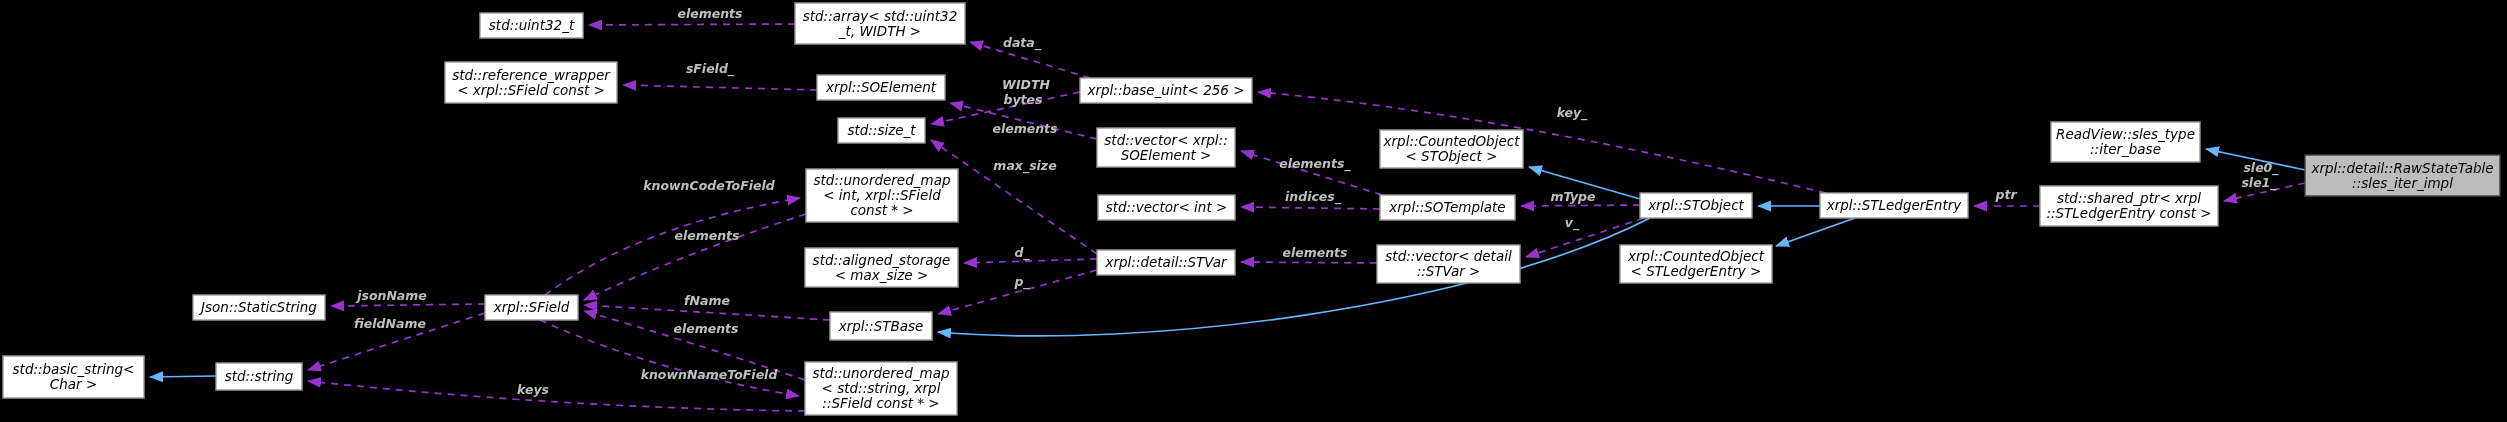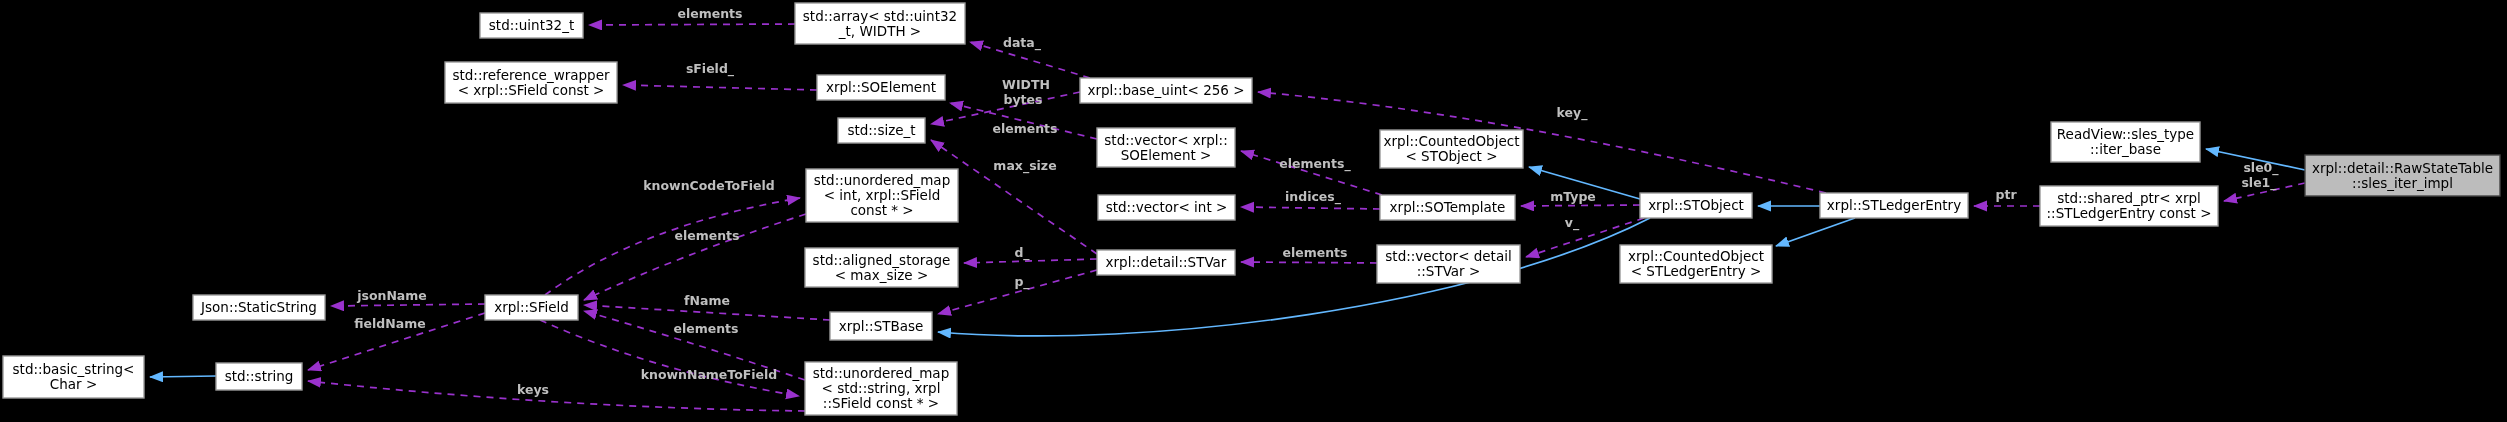--- a/index.html
+++ b/index.html
@@ -1,16 +1,16 @@
 <!DOCTYPE html>
 <html><head>
 <meta charset="utf-8">
 <style>
   html,body{margin:0;padding:0;background:#000;}
-  .canvas-wrap{position:relative;width:2507px;height:422px;background:#000;overflow:hidden;}
+  .canvas-wrap{position:relative;width:2507px;height:422px;background:#000;overflow:hidden;font-style:italic;}
   svg text{font-family:"DejaVu Sans","Liberation Sans",sans-serif;}
   .node-label{font-size:13.5px;fill:#000;}
   .edge-label{font-size:12.5px;font-weight:bold;fill:#bfbfbf;}
 </style>
 </head>
 <body>
 
 <div class="canvas-wrap">
   <svg id="graph" width="2507" height="422" viewBox="0 0 2507 422" xmlns="http://www.w3.org/2000/svg">
       <rect x="0" y="0" width="2507" height="422" fill="#000000"></rect>

